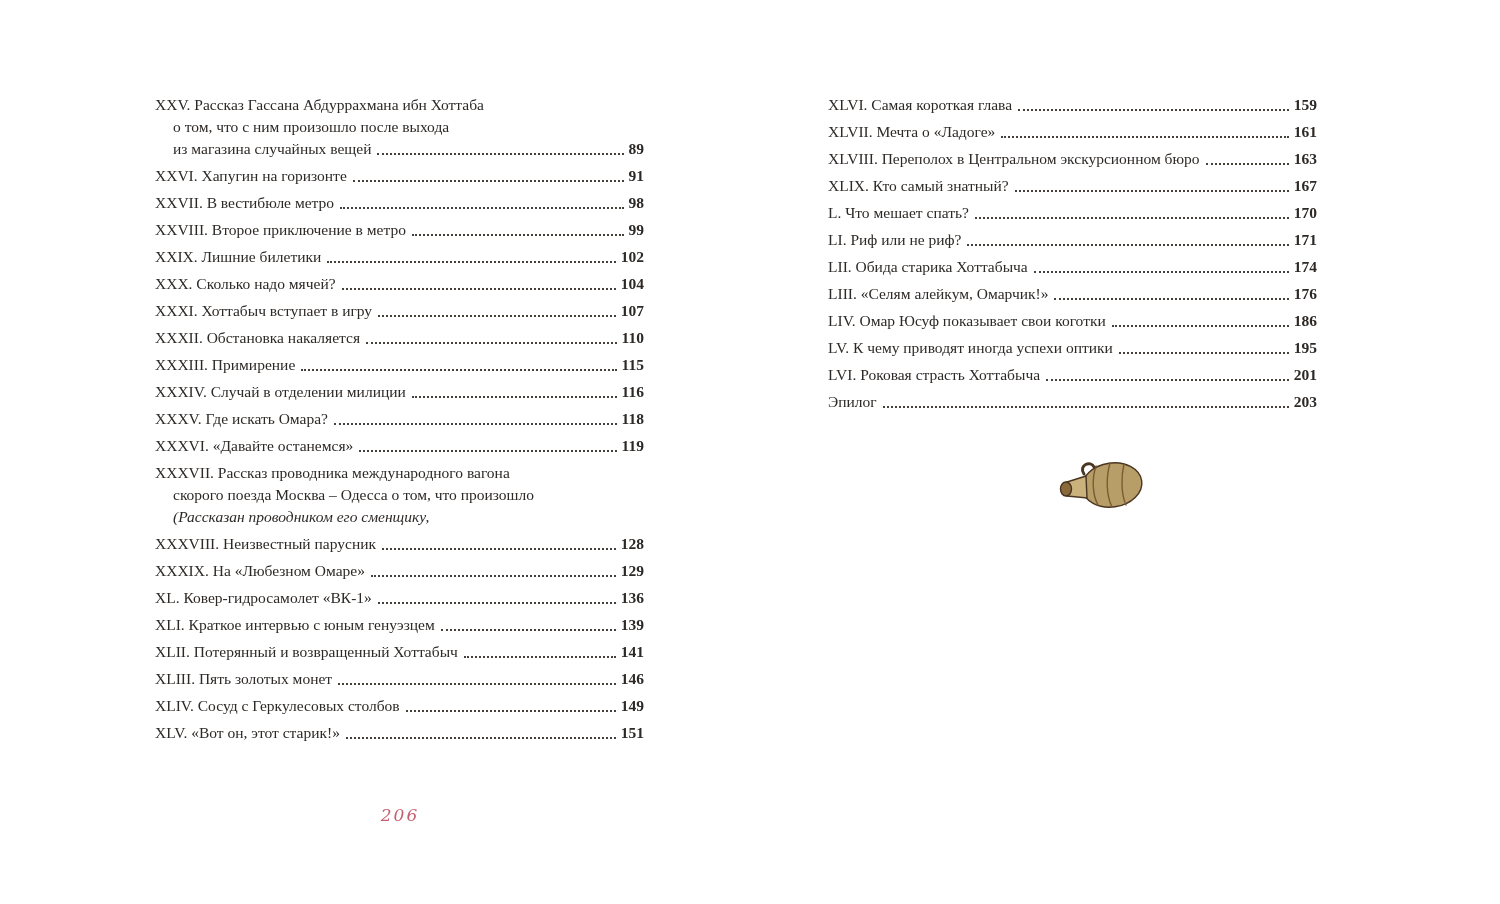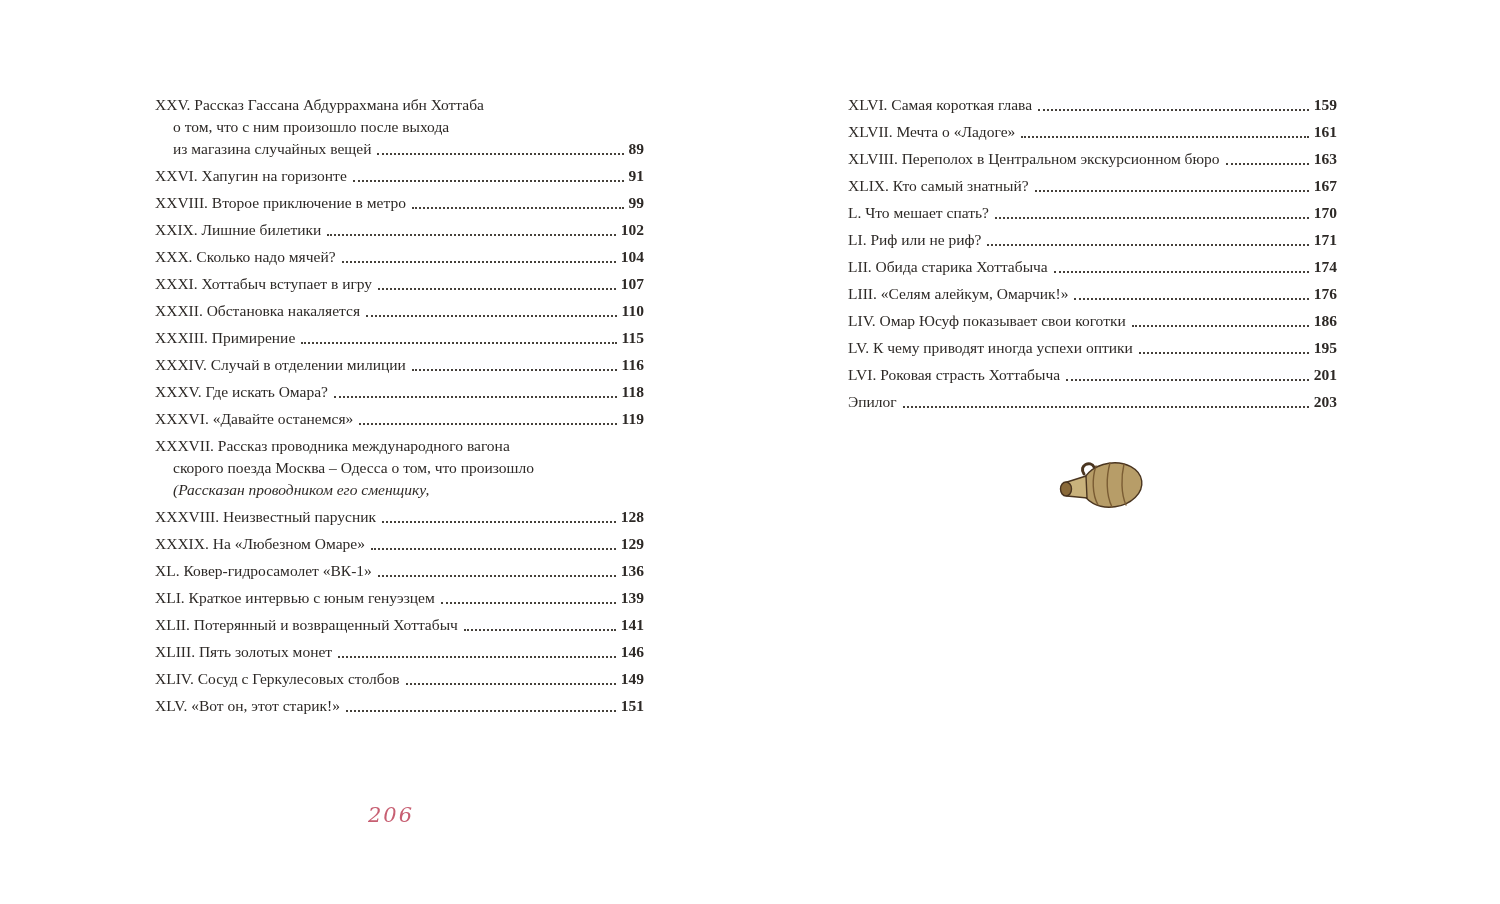--- a/index.html
+++ b/index.html
@@ -20,44 +20,45 @@
     background: #ffffff;
     font-family: "Liberation Serif", "DejaVu Serif", serif;
     font-size: 15.5px;
     line-height: 22px;
     color: var(--ink);
     overflow: hidden;
     padding-left: 20px;
   }
   .toc-col { position: absolute; top: 94px; width: 489px; }
   #left-col  { left: 155px; }
-  #right-col { left: 848px; }
+  #right-col { left: 828px; }
 
   .toc-entry { margin-bottom: 5px; }
   .toc-line { white-space: nowrap; }
   .toc-line.cont { padding-left: 18px; }
   .toc-line.last { display: flex; white-space: normal; }
   .line-text { white-space: nowrap; }
   .line-text.italic { font-style: italic; }
   .leader {
     flex: 1 1 auto;
     min-width: 12px;
     margin: 0 5px 5px 6px;
     border-bottom: 2px dotted #45403a;
   }
   .page-num { white-space: nowrap; font-weight: bold; }
 
   .folio {
     position: absolute;
     left: 368px;
     top: 804px;
     width: 64px;
+    text-align: center;
     font-family: "DejaVu Serif", serif;
     font-style: italic;
-    font-size: 21px;
+    font-size: 17px;
     letter-spacing: 2px;
     color: var(--folio-color);
   }
 
   .illustration {
     position: absolute;
     left: 1046px;
     top: 450px;
     width: 106px;
     height: 68px;
@@ -76,20 +77,27 @@
           <span class="line-text">из магазина случайных вещей</span>
           <span class="leader"></span>
           <span class="page-num">89</span>
         </div>
       </div>
       <div class="toc-entry">
         <div class="toc-line last">
           <span class="line-text">XXVI. Хапугин на горизонте</span>
           <span class="leader"></span>
           <span class="page-num">91</span>
+        </div>
+      </div>
+      <div class="toc-entry">
+        <div class="toc-line last">
+          <span class="line-text">XXVII. В вестибюле метро</span>
+          <span class="leader"></span>
+          <span class="page-num">98</span>
         </div>
       </div>
       <div class="toc-entry">
         <div class="toc-line last">
           <span class="line-text">XXVIII. Второе приключение в метро</span>
           <span class="leader"></span>
           <span class="page-num">99</span>
         </div>
       </div>
       <div class="toc-entry">

